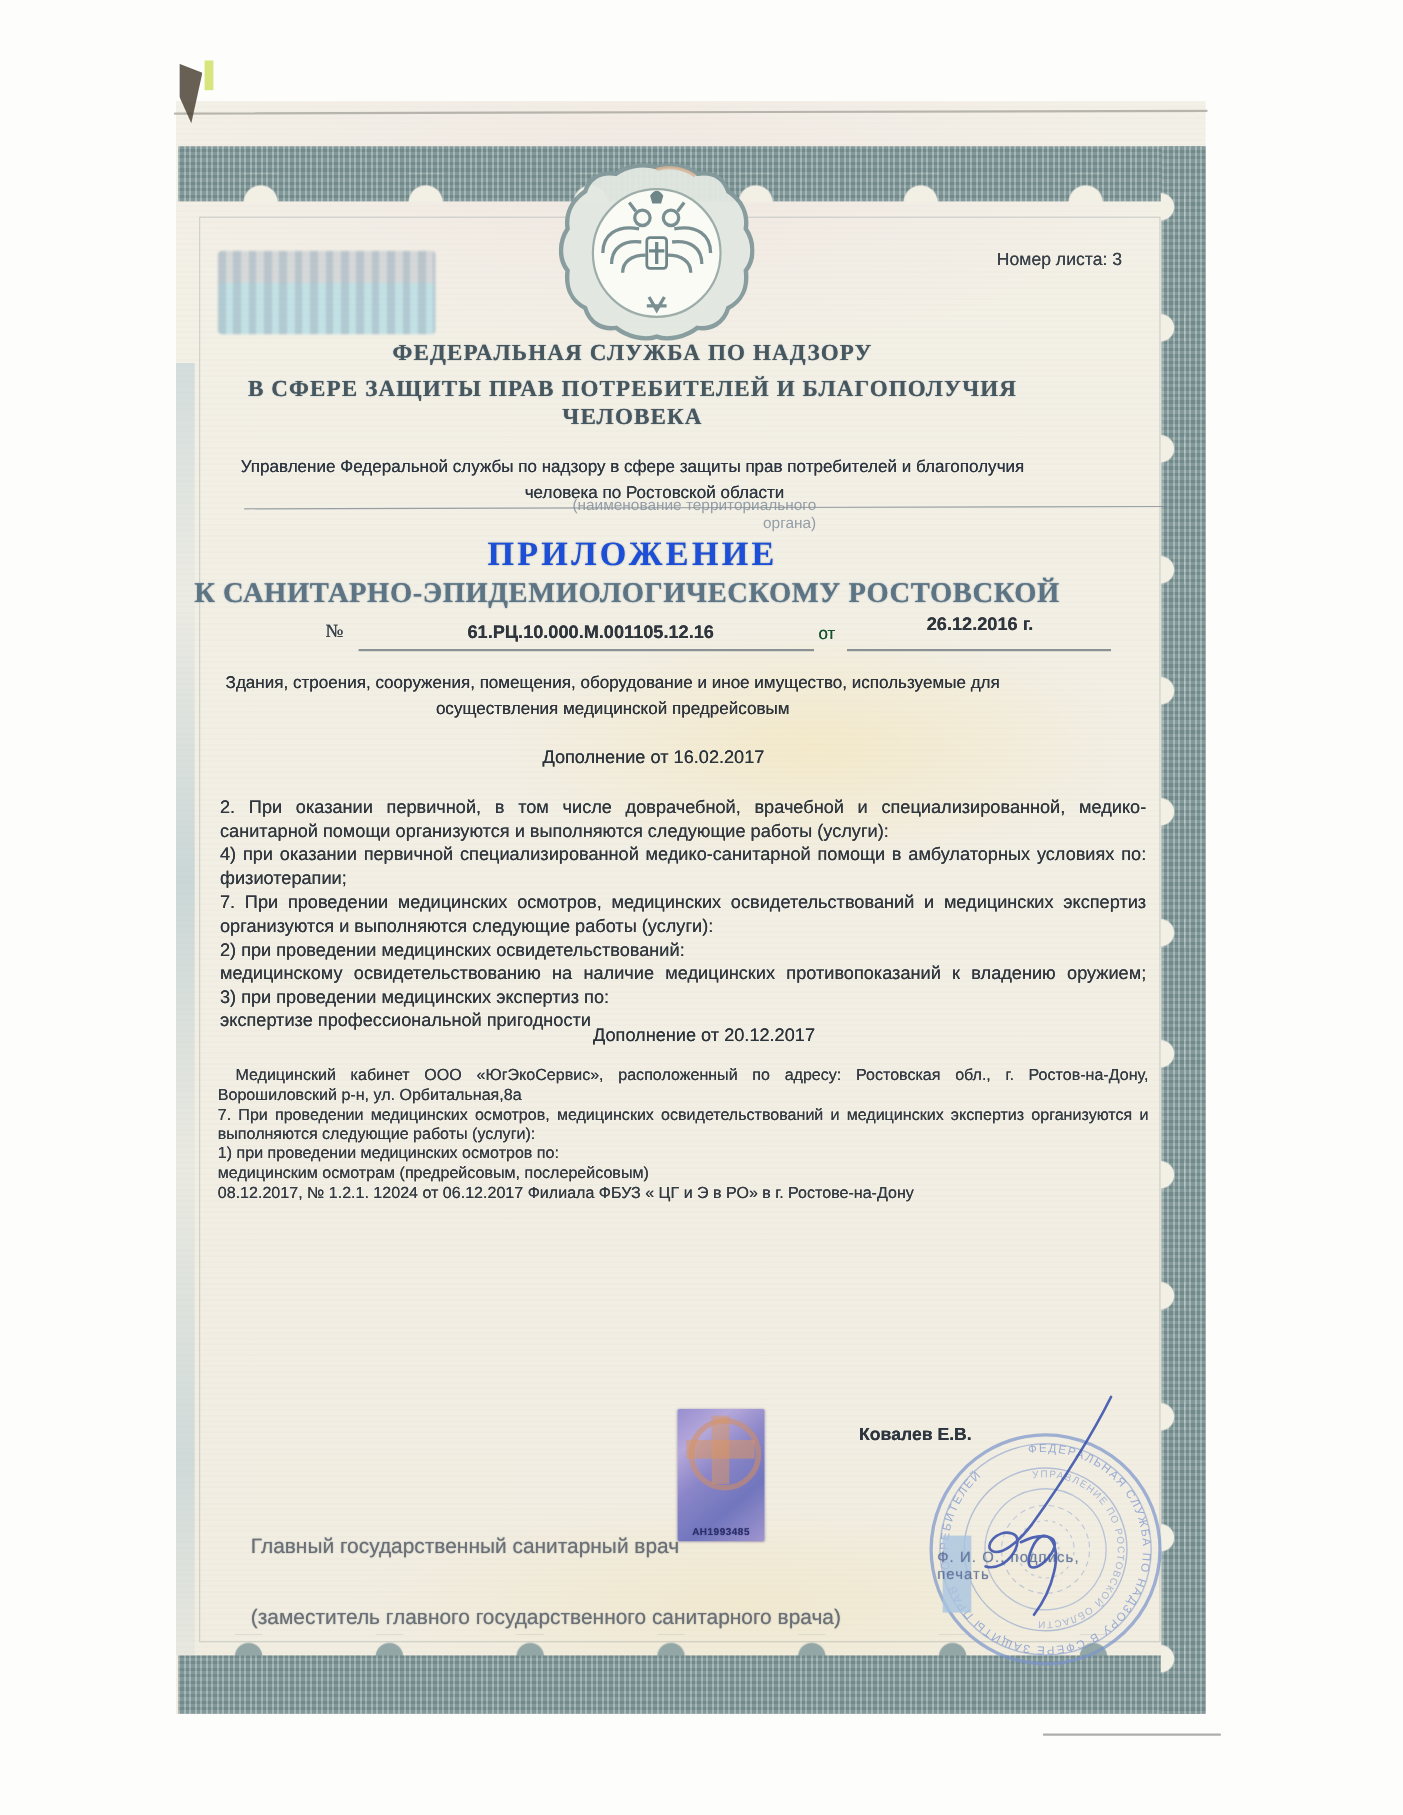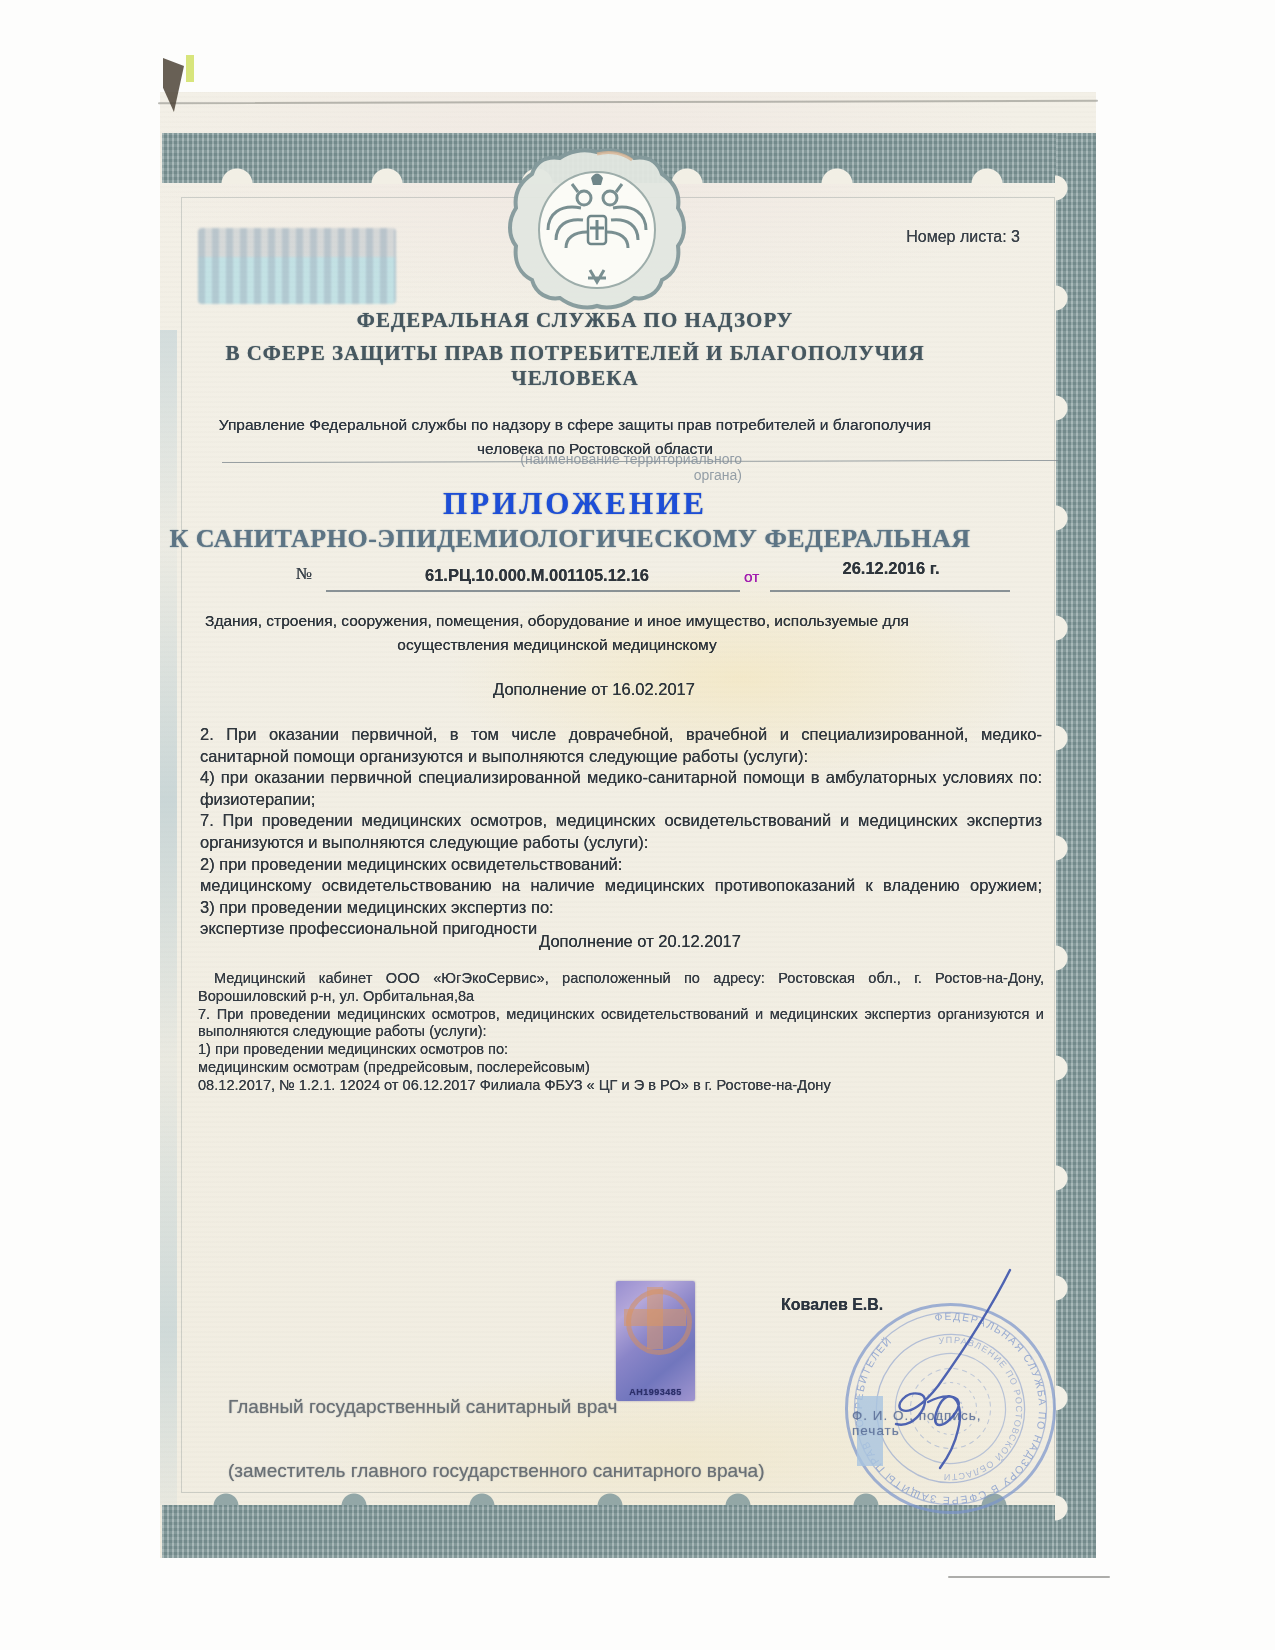--- a/index.html
+++ b/index.html
@@ -51,21 +51,21 @@
   .auth{width:770px;text-align:center;font-size:15.5px;color:#2d3640;}
   .auth-rule{left:222px;top:461px;width:836px;height:1px;background:#7b858c;opacity:.75;transform:rotate(-.15deg);}
   .auth-cap{left:480px;top:451px;width:262px;text-align:right;font-size:14px;color:#84909c;opacity:.85;}
   .title1{left:170px;top:486px;width:810px;text-align:center;font-family:"Liberation Serif",serif;
     font-weight:bold;font-size:31px;letter-spacing:3px;color:#1d4ed8;text-shadow:0 0 1.4px #6d8492;}
   .title2{left:165px;top:524px;width:810px;text-align:center;font-family:"Liberation Serif",serif;
     font-weight:bold;font-size:26px;letter-spacing:.5px;color:#5c7484;text-shadow:0 0 1.4px #6d8492;}
   .no-sign{left:296px;top:564px;font-family:"Liberation Serif",serif;font-size:17px;color:#3a434b;}
   .no-val{left:330px;top:566px;width:414px;text-align:center;font-weight:bold;font-size:16.5px;color:#2e353c;}
   .rule1{left:326px;top:590px;width:414px;height:1.5px;background:#6f7a82;opacity:.8;}
-  .ot{left:744px;top:568px;font-size:15.5px;color:#a21caf;}
+  .ot{left:744px;top:568px;font-size:15.5px;color:#14532d;}
   .date-val{left:772px;top:559px;width:238px;text-align:center;font-weight:bold;font-size:16.5px;color:#2e353c;}
   .rule2{left:770px;top:590px;width:240px;height:1.5px;background:#6f7a82;opacity:.8;}
   .subj{left:162px;width:790px;text-align:center;font-size:15.5px;color:#2d343b;}
   .supp-title{font-size:16.5px;color:#2c343b;text-align:center;width:810px;}
   .block{font-size:16.5px;line-height:21.6px;color:#30373e;}
   .block2{font-size:14.6px;line-height:17.8px;color:#343b43;}
   .bl{white-space:normal;}
   .j{text-align:justify;text-align-last:justify;}
   .ind{padding-left:16px;}
 
@@ -136,31 +136,31 @@
 
   <div class="abs hdr" style="top:308px;">ФЕДЕРАЛЬНАЯ СЛУЖБА ПО НАДЗОРУ</div>
   <div class="abs hdr" style="top:341px;">В СФЕРЕ ЗАЩИТЫ ПРАВ ПОТРЕБИТЕЛЕЙ И БЛАГОПОЛУЧИЯ  ЧЕЛОВЕКА</div>
 
   <div class="abs scan auth" style="left:190px;top:416px;">Управление Федеральной службы по надзору в сфере защиты прав потребителей и благополучия</div>
   <div class="abs scan auth" style="left:210px;top:440px;">человека  по Ростовской области</div>
   <div class="abs auth-rule"></div>
   <div class="abs auth-cap">(наименование территориального органа)</div>
 
   <div class="abs title1">ПРИЛОЖЕНИЕ</div>
-  <div class="abs title2">К САНИТАРНО-ЭПИДЕМИОЛОГИЧЕСКОМУ ФЕДЕРАЛЬНАЯ</div>
+  <div class="abs title2">К САНИТАРНО-ЭПИДЕМИОЛОГИЧЕСКОМУ РОСТОВСКОЙ</div>
 
   <div class="abs scan no-sign">№</div>
   <div class="abs scan no-val">61.РЦ.10.000.М.001105.12.16</div>
   <div class="abs rule1"></div>
   <div class="abs scan ot">от</div>
   <div class="abs scan date-val">26.12.2016 г.</div>
   <div class="abs rule2"></div>
 
   <div class="abs scan subj" style="top:612px;">Здания, строения, сооружения, помещения, оборудование и иное имущество, используемые для</div>
-  <div class="abs scan subj" style="top:636px;">осуществления медицинской медицинскому</div>
+  <div class="abs scan subj" style="top:636px;">осуществления медицинской предрейсовым</div>
 
   <div class="abs scan supp-title" style="left:189px;top:680px;">Дополнение от 16.02.2017</div>
   <div class="abs block" style="left:200px;top:724px;width:842px;">
     <div class="bl j scan">2. При оказании первичной, в том числе доврачебной, врачебной и специализированной, медико-</div>
     <div class="bl scan">санитарной помощи организуются и выполняются следующие работы (услуги):</div>
     <div class="bl j scan">4) при оказании первичной специализированной медико-санитарной помощи в амбулаторных условиях по:</div>
     <div class="bl scan">физиотерапии;</div>
     <div class="bl j scan">7. При проведении медицинских осмотров, медицинских освидетельствований и медицинских экспертиз</div>
     <div class="bl scan">организуются и выполняются следующие работы (услуги):</div>
     <div class="bl scan">2) при проведении медицинских освидетельствований:</div>

